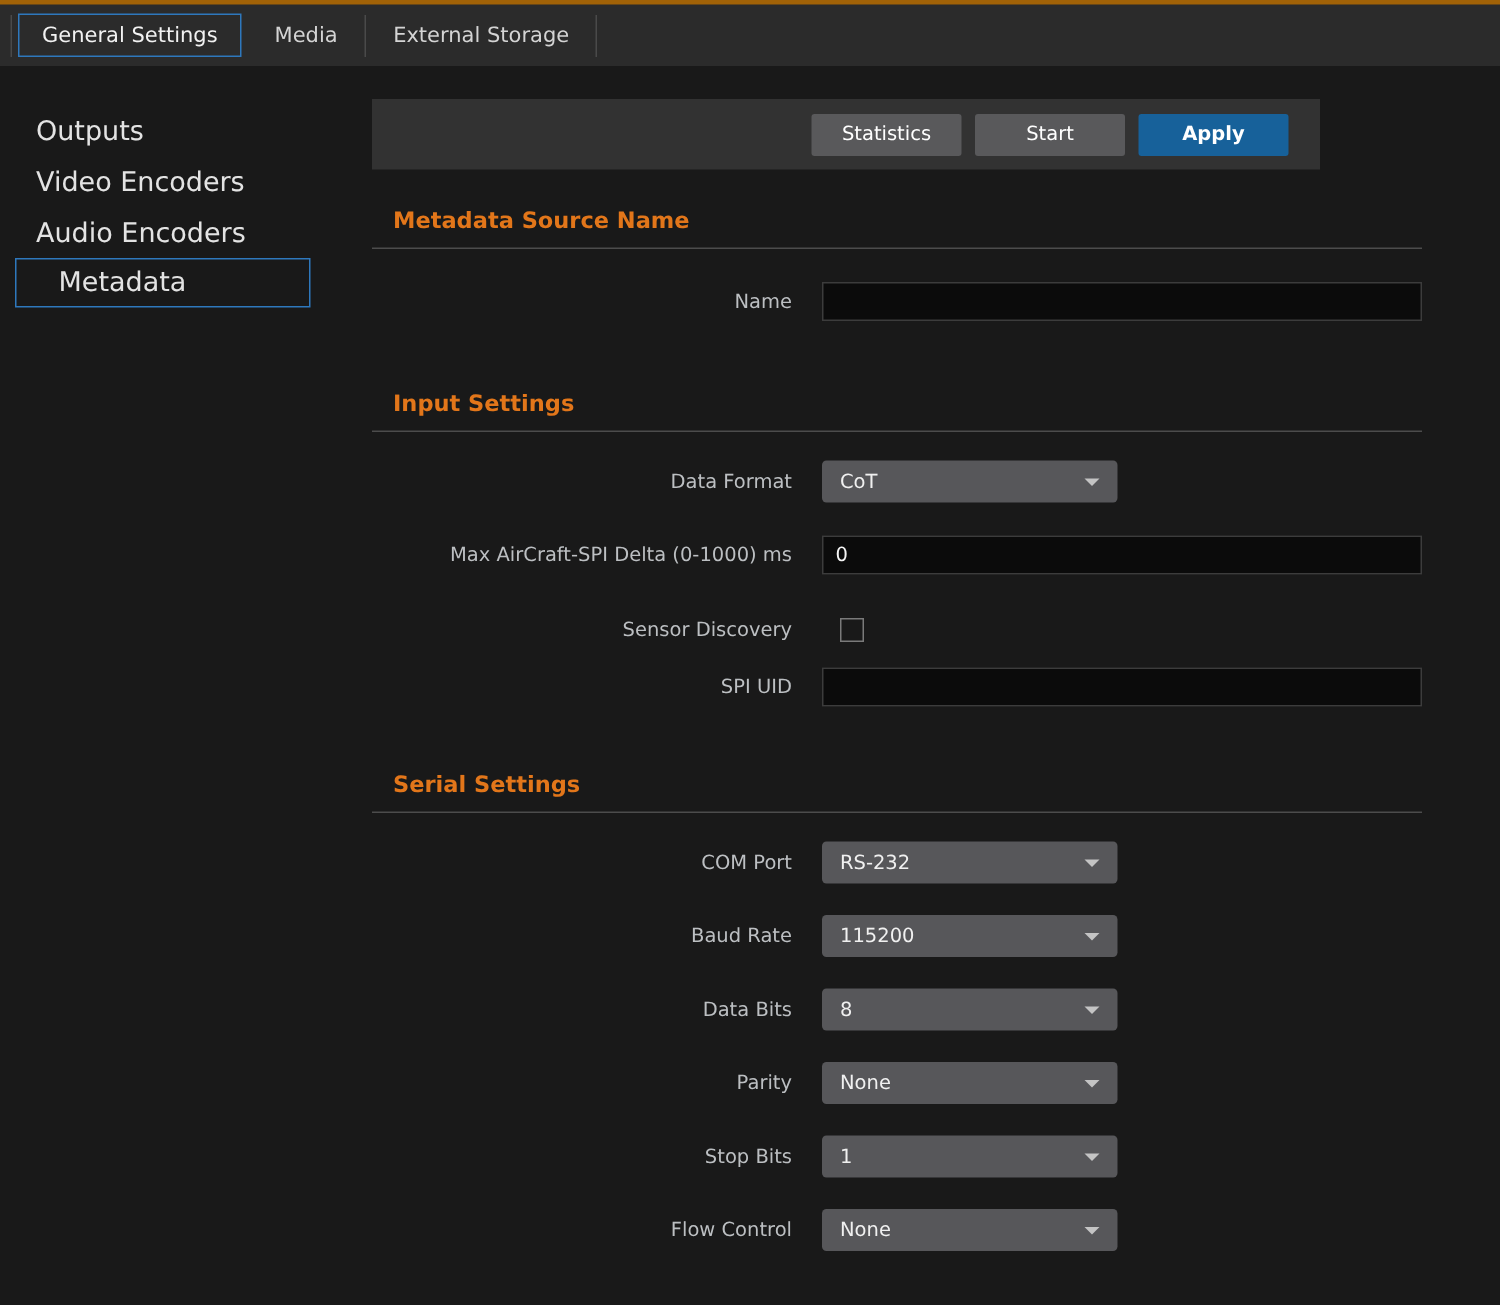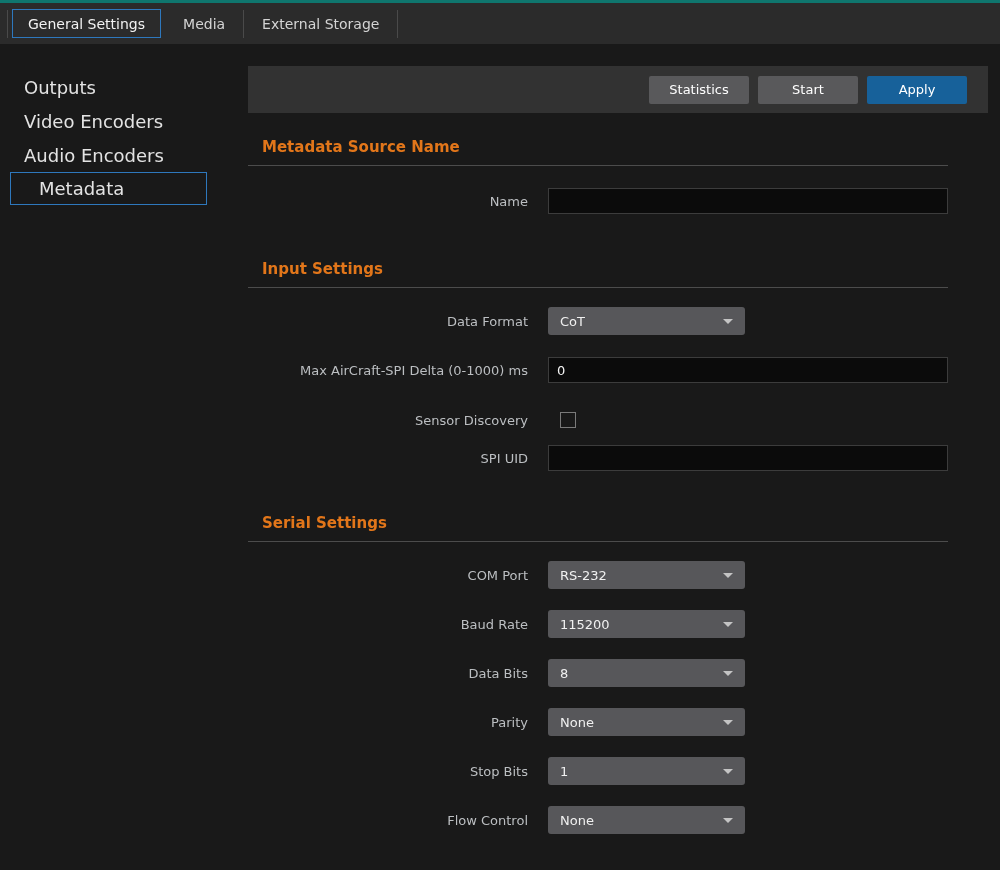--- a/index.html
+++ b/index.html
@@ -5,21 +5,21 @@
   * { margin:0; padding:0; box-sizing:border-box; }
   html,body { width:1000px; height:870px; }
   body {
     background:#191919;
     font-family:"DejaVu Sans","Liberation Sans",sans-serif;
     overflow:hidden;
     color:#e3e3e3;
   }
   
   .tabbar {
-    height:44px; background:#2b2b2b; border-top:3px solid #0f766e;
+    height:44px; background:#2b2b2b; border-top:3px solid #a16207;
     display:flex; align-items:center; padding-left:7px;
   }
   .tab-sep { width:1px; height:28px; background:#4a4a4a; flex:0 0 auto; }
   .tab {
     height:29px; display:flex; align-items:center; justify-content:center;
     padding:0 15px; font-size:14px; color:#d4d4d4; cursor:pointer;
     border:1px solid transparent; margin:0 2px;
   }
   .tab.active { border-color:#2e78bd; color:#f2f2f2; margin:0 4px; }
   
@@ -29,30 +29,30 @@
     height:34px; display:flex; align-items:center; padding-left:24px;
     font-size:18px; color:#e3e3e3; cursor:pointer;
   }
   .side-item.selected {
     border:1px solid #2e78bd; margin-left:10px; width:197px;
     padding-left:28px; height:33px;
   }
   .main { flex:1; }
   
   .toolbar {
-    margin-top:22px; width:740px; height:47px; background:#323232;
+    margin-top:22px; width:632px; height:47px; background:#323232;
     display:flex; align-items:center; justify-content:flex-end;
     gap:9px; padding-right:21px;
   }
   .btn {
     height:28px; min-width:100px; padding:0 12px; border:none; border-radius:2px;
     background:#59595b; color:#ffffff; font-size:13px;
     font-family:"DejaVu Sans","Liberation Sans",sans-serif; cursor:pointer;
   }
-  .btn.primary { background:#17619a; }
+  .btn.primary { background:#17619a;font-weight:bold; }
   
   .section-title {
     color:#e2761a; font-size:15px; font-weight:bold; margin-left:14px;
   }
   .divider { height:1px; width:700px; background:#4c4c4c; margin-top:9px; }
   .row { display:flex; align-items:center; }
   .row-label {
     width:300px; text-align:right; padding-right:20px;
     color:#bcbfc2; font-size:13px; flex:0 0 auto;
   }

